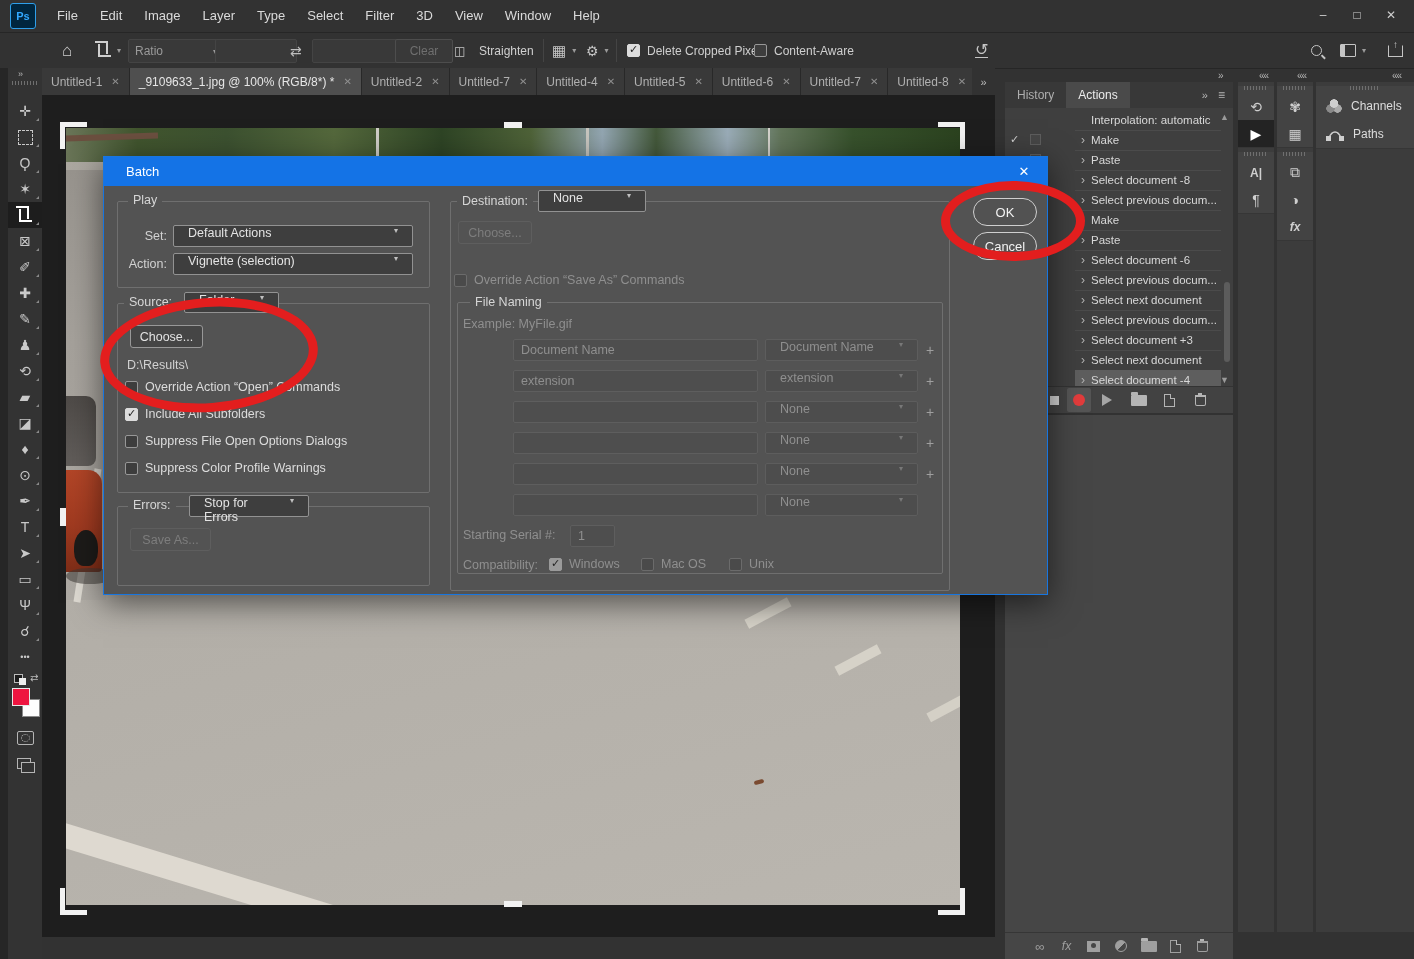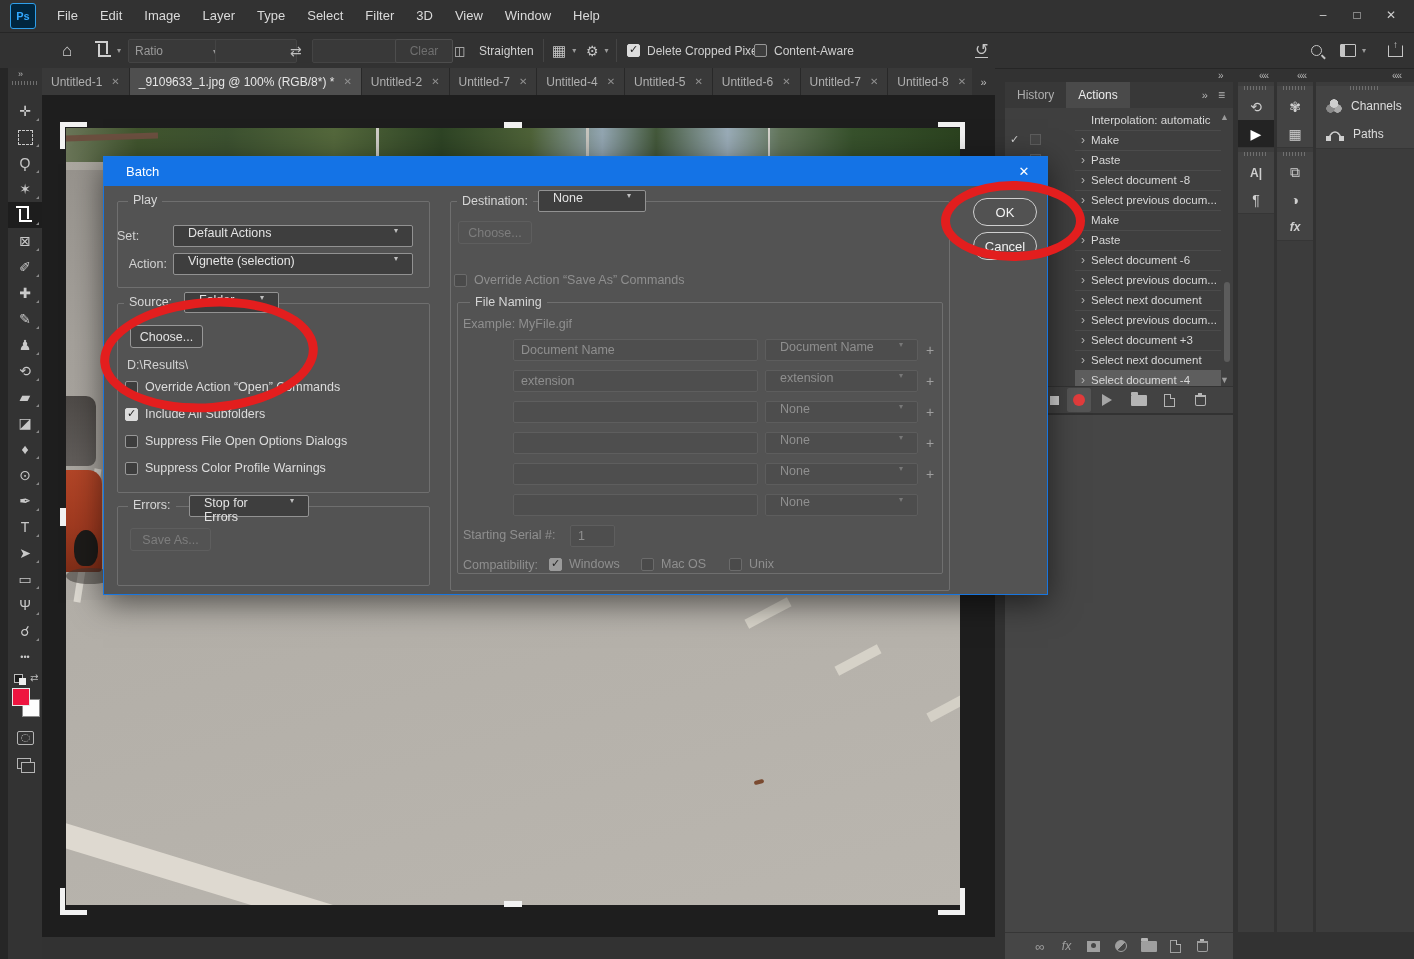--- a/index.html
+++ b/index.html
@@ -620,21 +620,21 @@
 
   <div id="dialog">
     <div id="dlg-title" style="background: rgb(20, 115, 230);">
       <span>Batch</span>
       <span id="dlg-close">✕</span>
     </div>
     <div id="dlg-body">
 
       <div class="grp" style="left:13px;top:15px;width:311px;height:85px;"></div>
       <span class="leg" style="left:24px;top:7px;">Play</span>
-      <span class="lbl" style="left:13px;top:43px;width:50px;text-align:left;">Set:</span>
+      <span class="lbl" style="left:13px;top:43px;width:50px;text-align:right;">Set:</span>
       <div class="dd" style="left:69px;top:39px;width:240px;">
         <span>Default Actions</span>
           <span class="arr">▾</span>
       </div>
       <span class="lbl" style="left:5px;top:71px;width:58px;text-align:right;">Action:</span>
       <div class="dd" style="left:69px;top:67px;width:240px;">
         <span>Vignette (selection)</span>
           <span class="arr">▾</span>
       </div>
 

